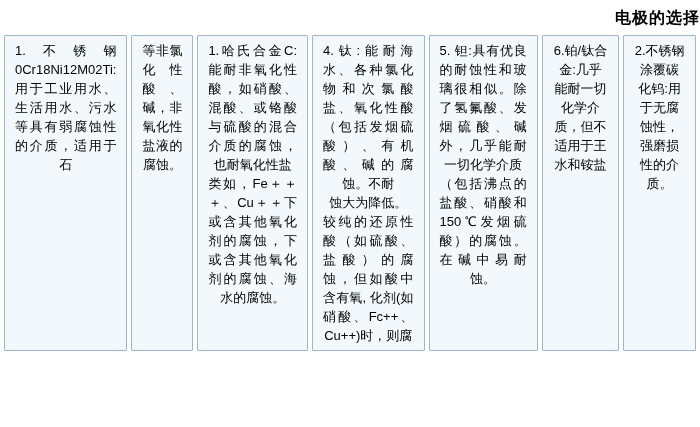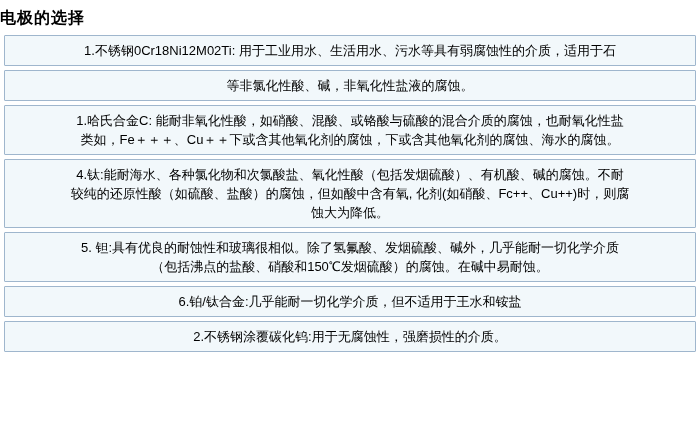--- a/index.html
+++ b/index.html
@@ -15,30 +15,30 @@
   }
   .page {
     width: 700px;
     height: 427px;
     box-sizing: border-box;
     padding: 0;
     position: relative;
     background: #ffffff;
   }
   .title {
-    text-align: left;
+    text-align: right;
     font-size: 16px;
     font-weight: bold;
     color: #000000;
     padding: 8px 0 6px 0;
     letter-spacing: 1px;
   }
   .rows {
     display: flex;
-    flex-direction: column;
+    flex-direction: row;
     gap: 4px;
     padding: 0 4px;
   }
   .row {
     border: 1px solid #9fb6cd;
     background: #f2f8fb;
     box-sizing: border-box;
     padding: 5px 10px;
     font-size: 13px;
     line-height: 19px;
@@ -71,22 +71,22 @@
       <p>等非氯化性酸、碱，非氧化性盐液的腐蚀。</p>
     </div>
 
     <div class="row left-align">
       <p>1.哈氏合金C: 能耐非氧化性酸，如硝酸、混酸、或铬酸与硫酸的混合介质的腐蚀，也耐氧化性盐</p>
       <p>类如，Fe＋＋＋、Cu＋＋下或含其他氧化剂的腐蚀，下或含其他氧化剂的腐蚀、海水的腐蚀。</p>
     </div>
 
     <div class="row left-align">
       <p>4.钛:能耐海水、各种氯化物和次氯酸盐、氧化性酸（包括发烟硫酸）、有机酸、碱的腐蚀。不耐</p>
+      <p>蚀大为降低。</p>
       <p>较纯的还原性酸（如硫酸、盐酸）的腐蚀，但如酸中含有氧, 化剂(如硝酸、Fc++、Cu++)时，则腐</p>
-      <p>蚀大为降低。</p>
     </div>
 
     <div class="row left-align">
       <p>5. 钽:具有优良的耐蚀性和玻璃很相似。除了氢氟酸、发烟硫酸、碱外，几乎能耐一切化学介质</p>
       <p>（包括沸点的盐酸、硝酸和150℃发烟硫酸）的腐蚀。在碱中易耐蚀。</p>
     </div>
 
     <div class="row">
       <p>6.铂/钛合金:几乎能耐一切化学介质，但不适用于王水和铵盐</p>
     </div>

